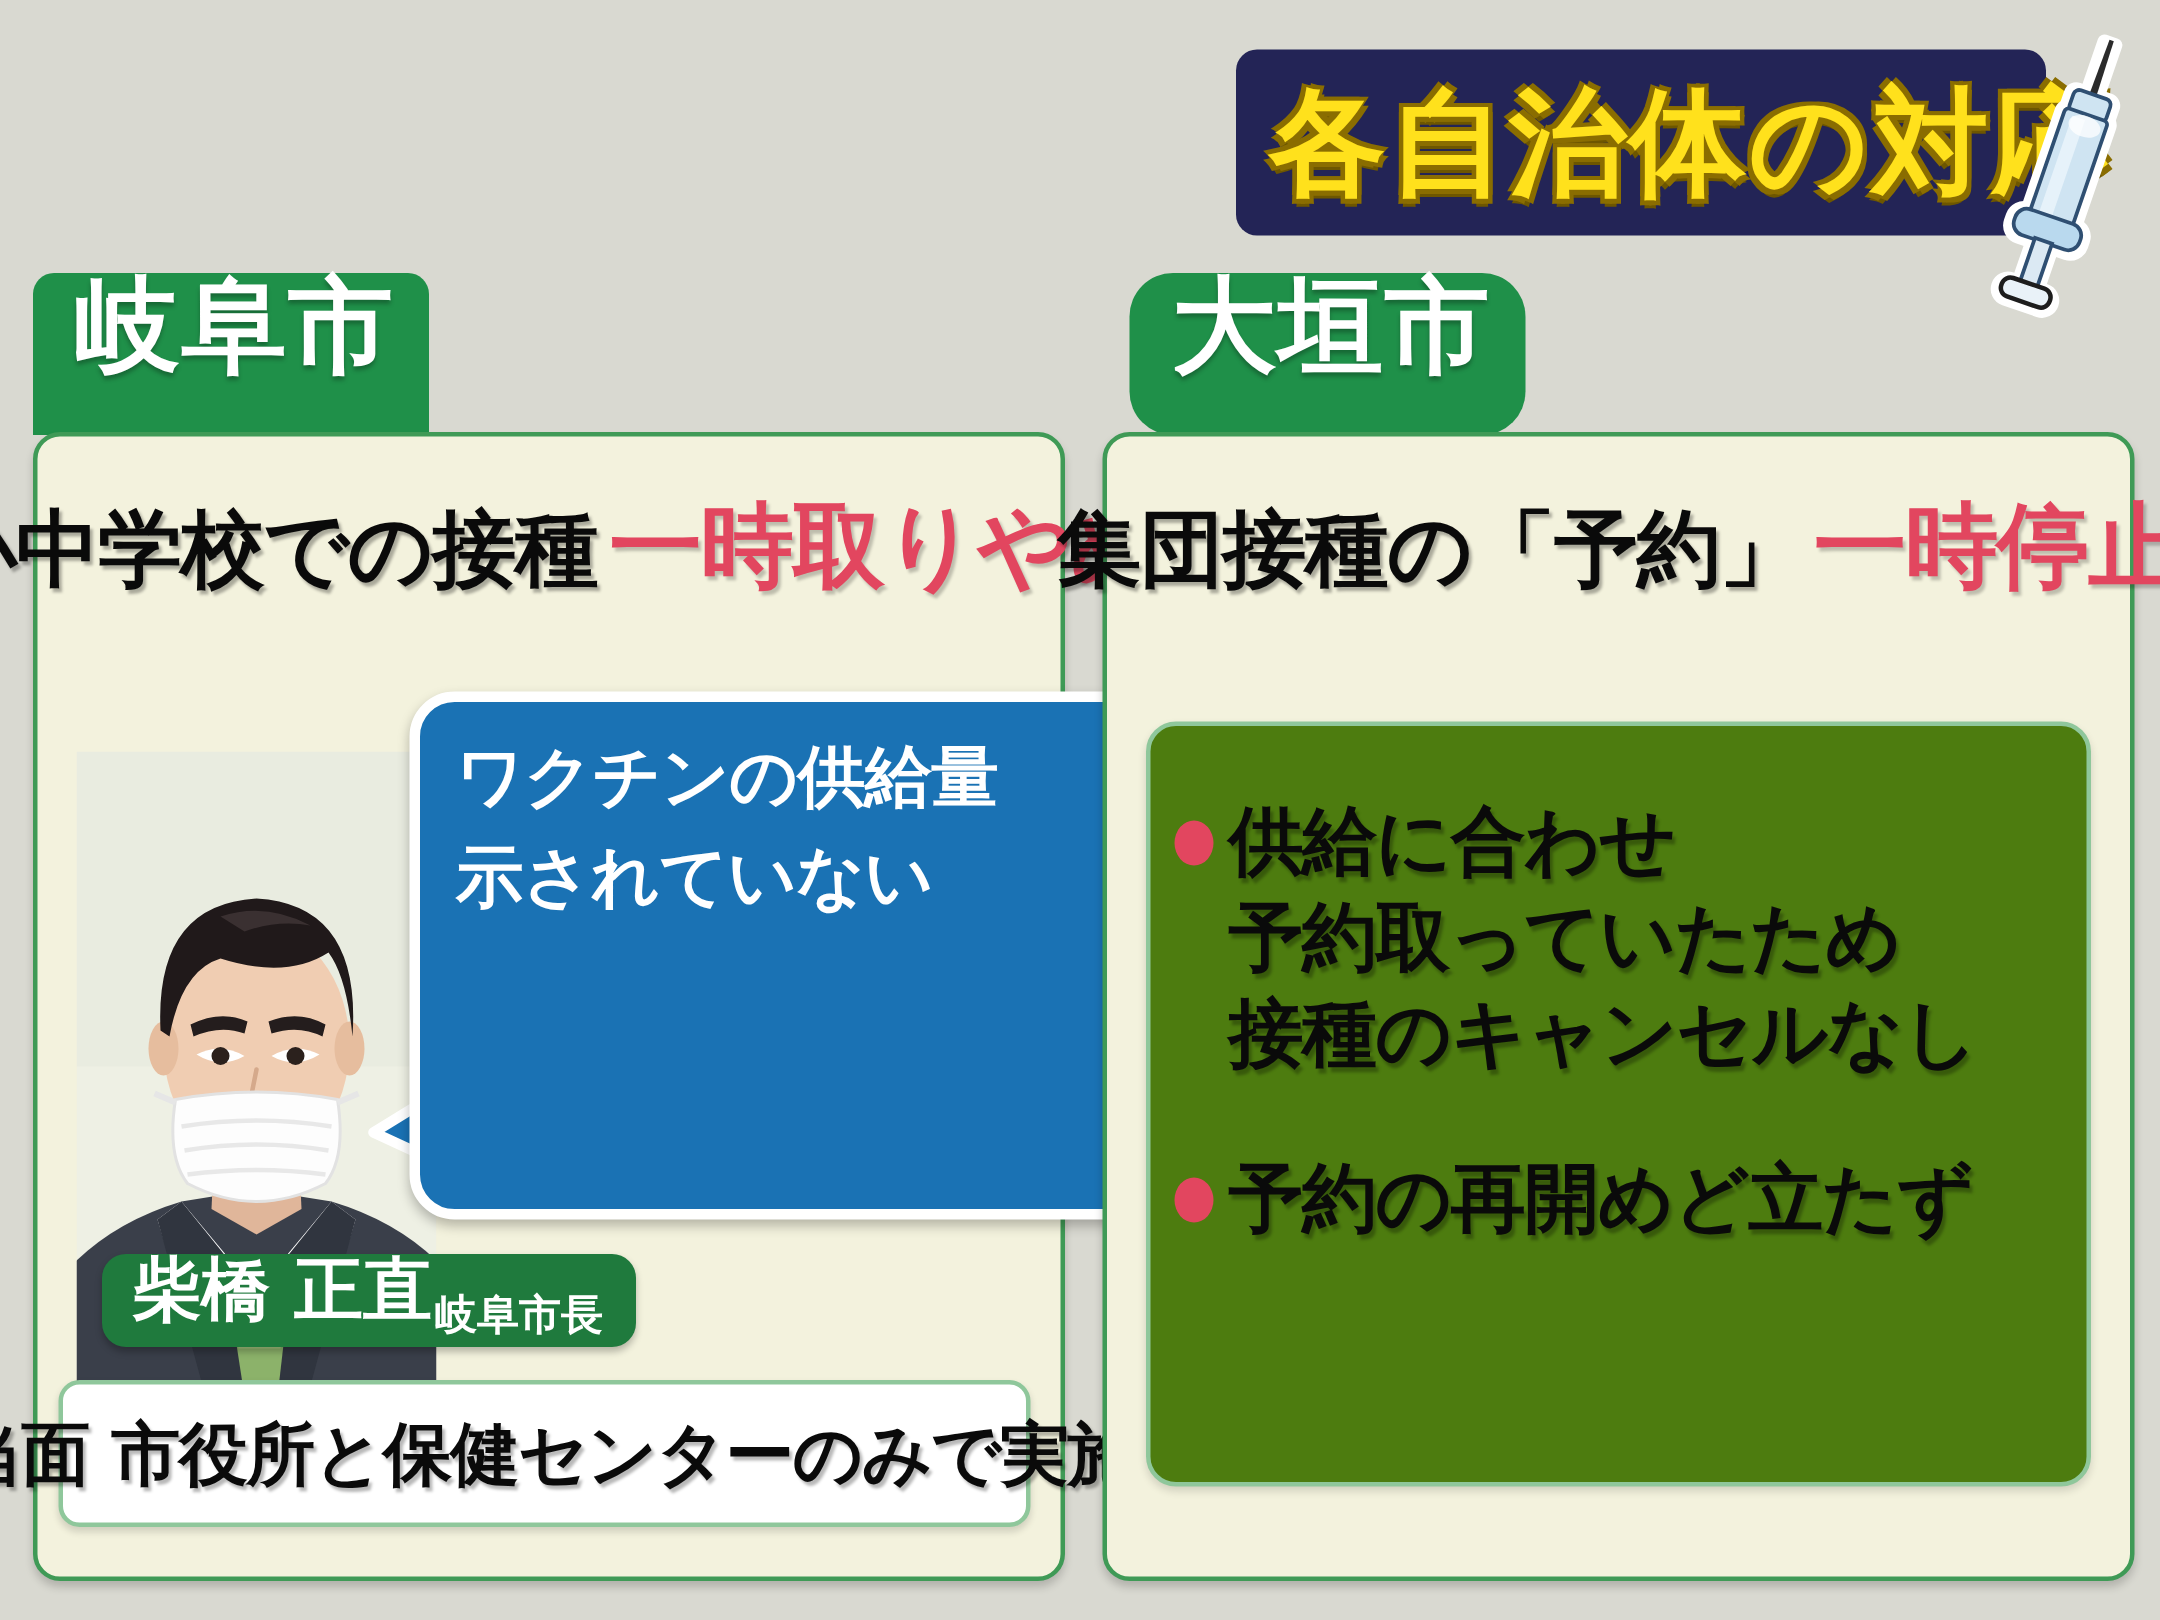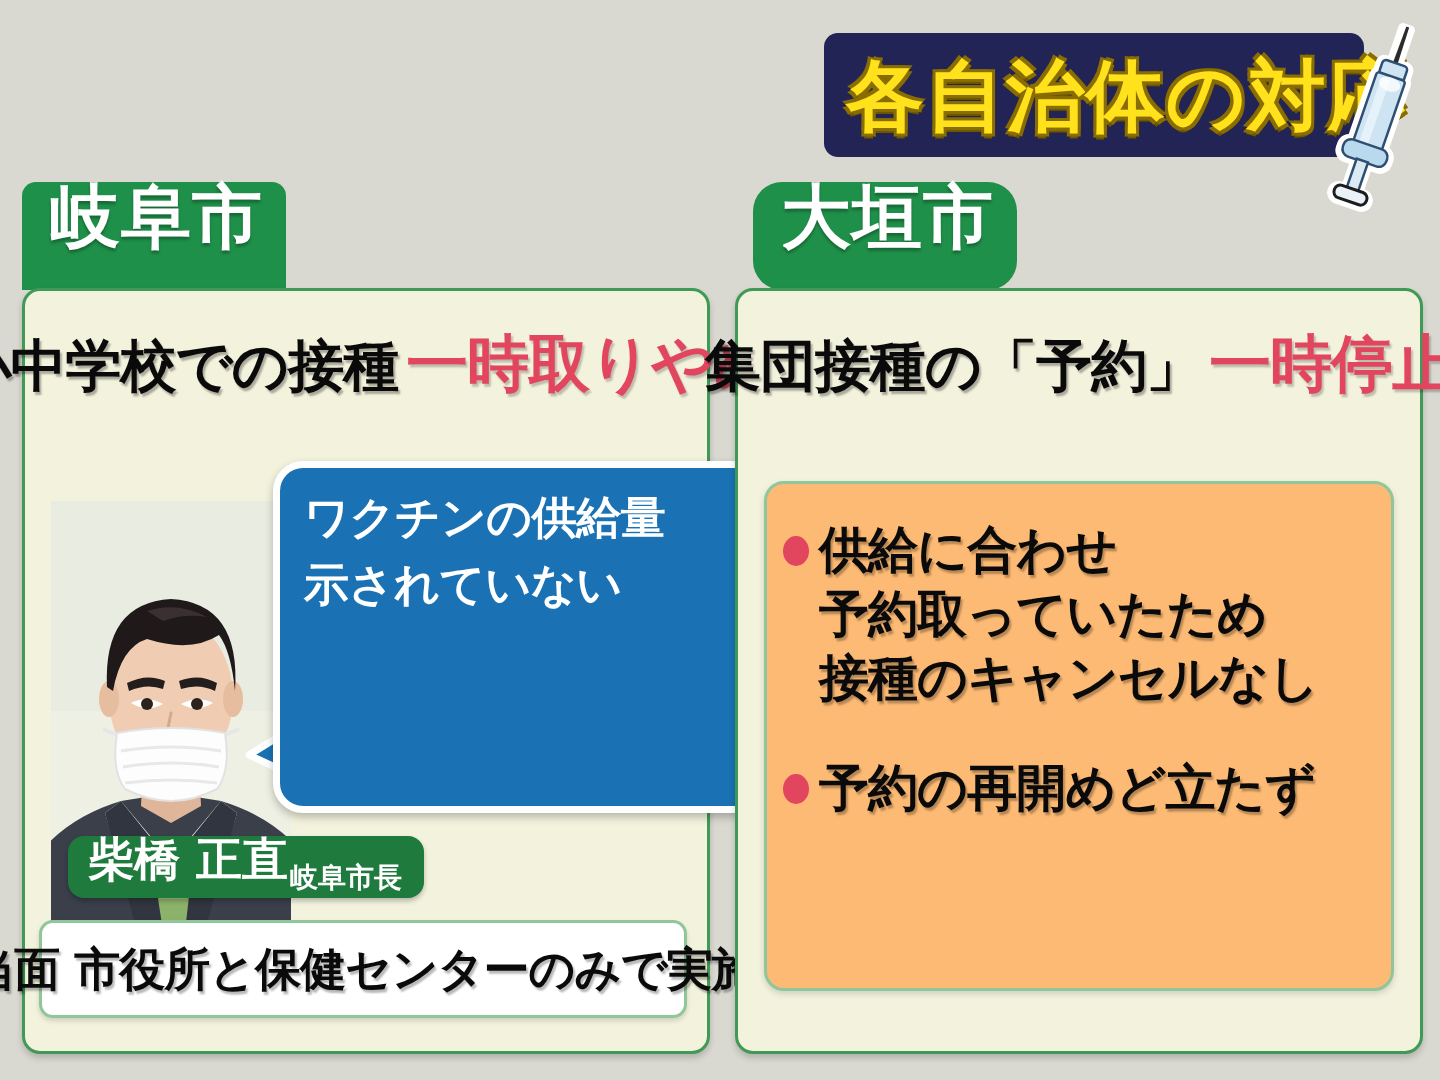--- a/index.html
+++ b/index.html
@@ -138,25 +138,25 @@
   }
   .note-text{
     font-size:46px;font-weight:900;color:#0a0a0a;line-height:1;
     letter-spacing:-1px;white-space:nowrap;
     text-shadow:2px 3px 2px rgba(0,0,0,.28);
   }
 
   
   .bulletbox{
     position:absolute;left:26px;top:190px;width:630px;height:510px;
-    background:#fdba74;
+    background:#4d7c0f;
     border:3px solid #8fc79b;
     border-radius:20px;
     box-sizing:border-box;
-    padding:34px 18px 0 16px;
+    padding:45px 18px 0 16px;
     box-shadow:0 3px 6px rgba(0,0,0,.14);
   }
   .bullet-item{display:flex;align-items:flex-start;margin-bottom:46px;}
   .bullet-dot{
     width:26px;height:30px;border-radius:50%;
     background:#e2465f;flex:0 0 auto;
     margin-top:18px;margin-right:10px;
   }
   .bullet-lines{display:flex;flex-direction:column;}
   .bullet-line{

